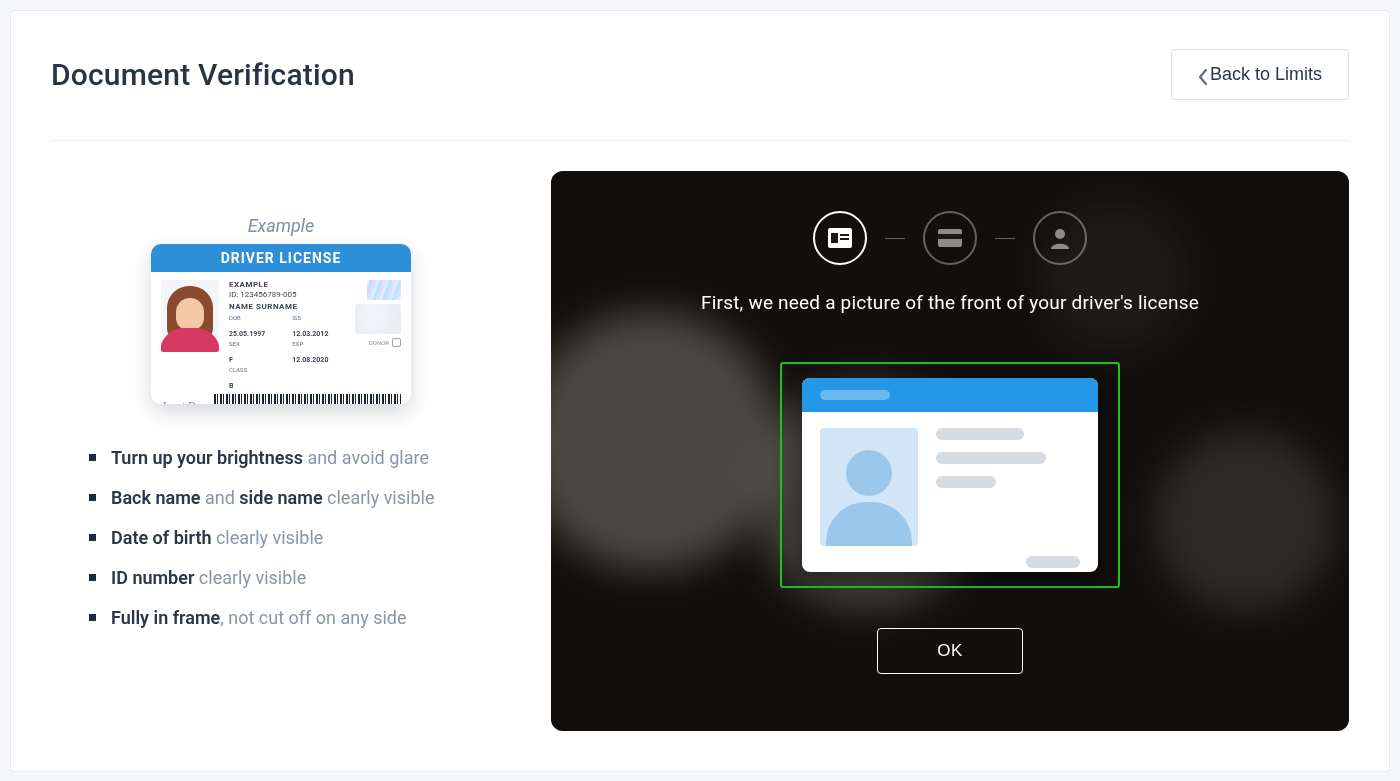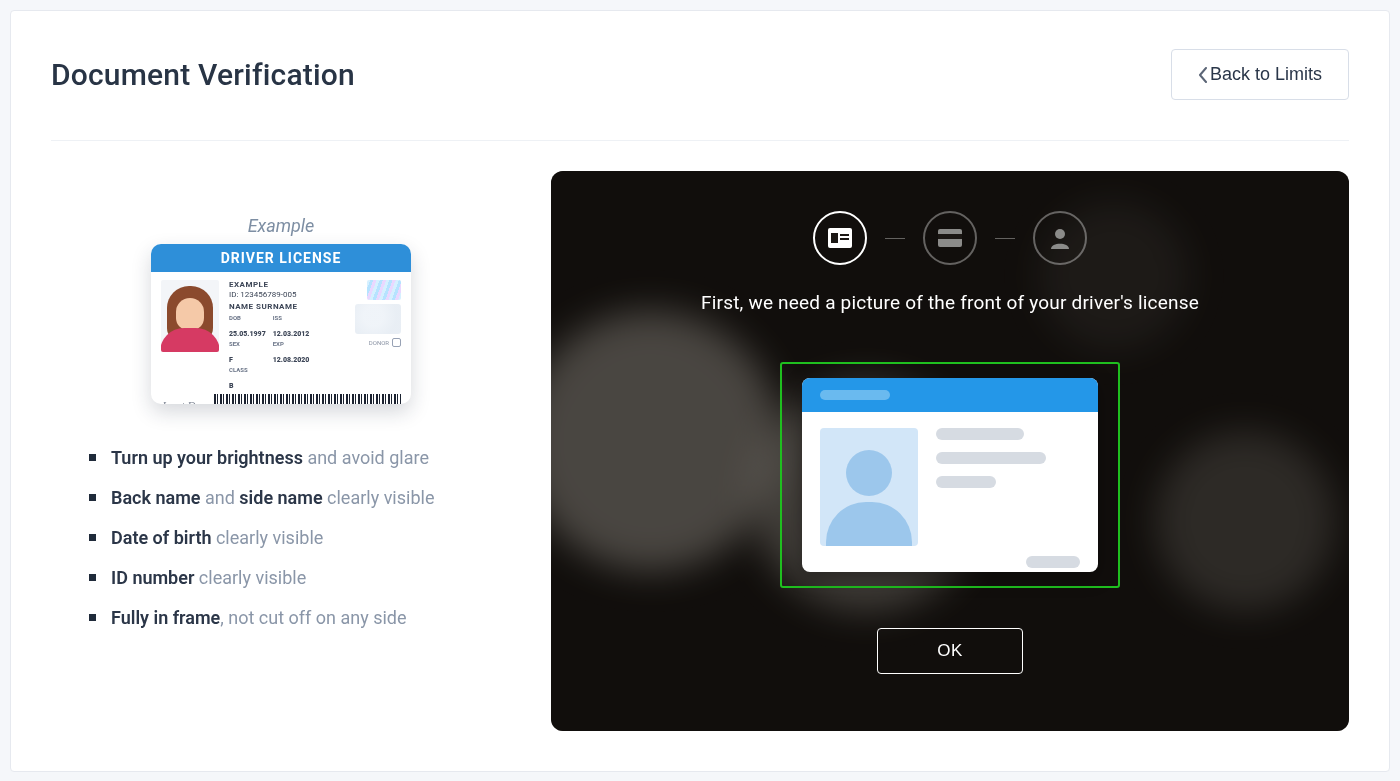--- a/index.html
+++ b/index.html
@@ -23,21 +23,21 @@
     justify-content: space-between;
   }
   .page-title {
     font-size: 30px;
     font-weight: 500;
     color: #283445;
     letter-spacing: .2px;
   }
   .back-btn {
     display: inline-flex;
-    align-items: center;
+    align-items: flex-end;
     gap: 2px;
     border: 1px solid #d8dee8;
     background: #fff;
     color: #2a3649;
     font-size: 18px;
     padding: 14px 26px;
     border-radius: 4px;
     cursor: pointer;
   }
   .back-btn svg { width: 10px; height: 16px; }
@@ -107,21 +107,21 @@
     width: 28px; height: 32px; background: #f5c9a8; border-radius: 14px 14px 12px 12px;
   }
   .photo-shirt {
     position: absolute; bottom: 0; left: 50%; transform: translateX(-50%);
     width: 60px; height: 24px; background: #d63a63; border-radius: 26px 26px 0 0;
   }
   .lic-info { flex:1; }
   .lic-line1 { font-size: 8px; font-weight:700; color:#3d4657; letter-spacing:.5px; }
   .lic-line2 { font-size: 8px; color:#3d4657; margin-top:1px;}
   .lic-line3 { font-size: 8px; font-weight:700; color:#3d4657; margin-top:3px; letter-spacing:.5px;}
-  .lic-grid { display:flex; gap:7px; margin-top:3px;font-weight:bold;}
+  .lic-grid { display:flex; gap:27px; margin-top:3px;}
   .lic-col span { display:block; font-size:6px; color:#6b7588; }
   .lic-col b { font-size:7px; color:#3d4657; }
   .lic-holo {
     width:34px; height:20px;
     background: repeating-linear-gradient(110deg,#d6f0ff 0,#d6f0ff 3px,#b6e3ff 3px,#b6e3ff 6px,#e9d8ff 6px,#e9d8ff 9px);
     border-radius:2px;
   }
   .lic-right {
     display:flex; flex-direction:column; align-items:flex-end; gap:4px;
   }

